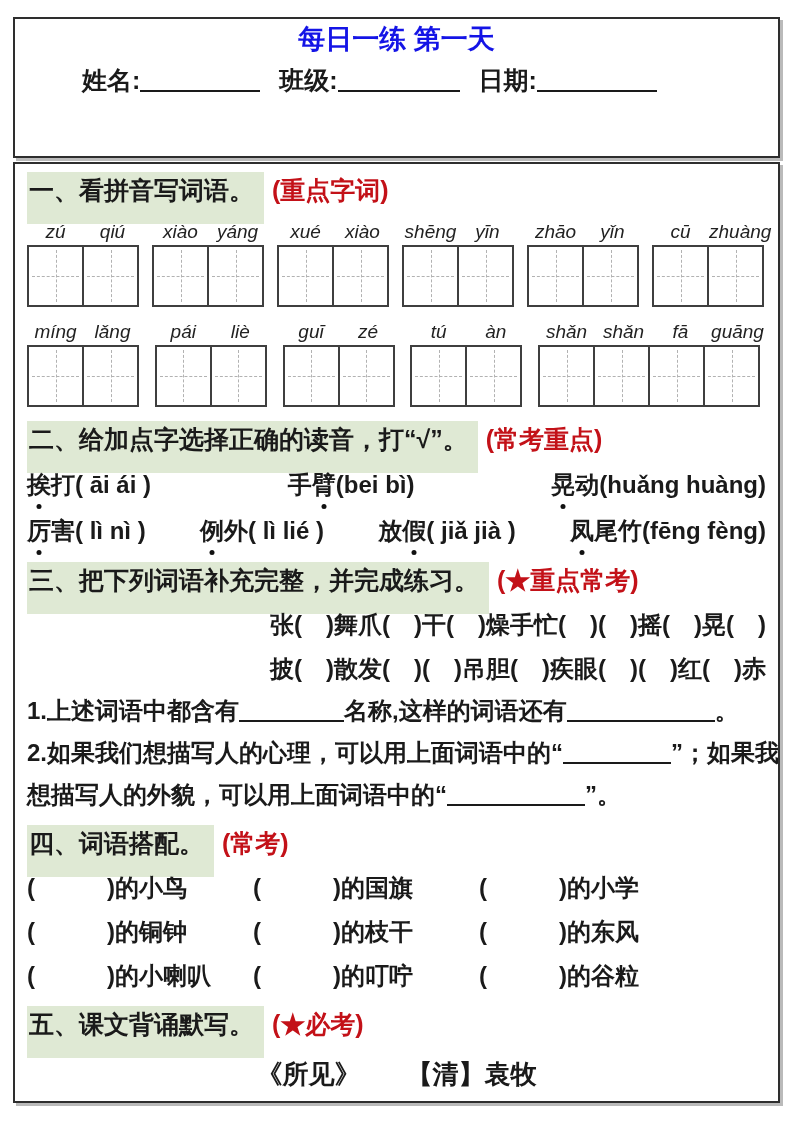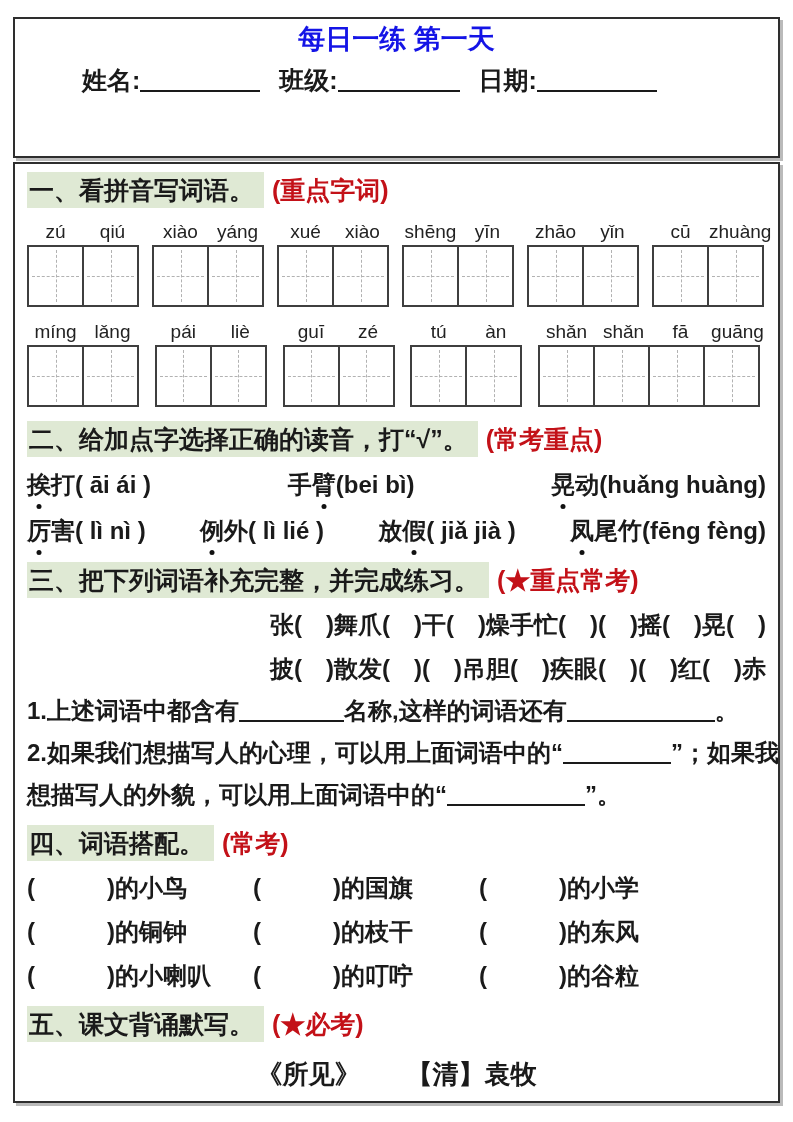--- a/index.html
+++ b/index.html
@@ -25,26 +25,26 @@
     display:inline-block; border-bottom:2px solid #1a1a1a;
     height:0.95em; vertical-align:-3px;
   }
   .content-box {
     position:absolute; left:13px; top:162px; width:767px; height:941px;
     border:2px solid #2e2e2e; background:#fff;
     box-shadow:3px 3px 0 rgba(130,130,130,.55);
     padding:10px 12px 0 12px; overflow:hidden;
   }
   .sec-head { font-size:25px; font-weight:700; white-space:nowrap; }
-  .hl { background:#dfe9d4; padding:4px 10px 4px 2px; }
+  .hl { background:#dfe9d4; padding:4px 10px 20px 2px; }
   .tag { color:#c31118; margin-left:8px; }
 
   
   .s1row { display:flex; justify-content:space-between; margin-top:14px; }
-  .tgroup { display:flex; flex-direction:column; }
+  .tgroup { display:flex; flex-direction:column;font-style:italic; }
   .prow { display:flex; }
   .psyl { width:57px; text-align:center; font-size:19px; color:#222; padding-bottom:2px; white-space:nowrap; }
   .brow { display:flex; }
   .tbox { display:block; width:57px; height:62px; border:2px solid #3f3f3f; position:relative; background:#fff; }
   .tbox + .tbox { margin-left:-2px; }
   .tbox::before { content:""; position:absolute; top:3px; bottom:3px; left:50%; border-left:1.5px dashed #b2b2b2; }
   .tbox::after  { content:""; position:absolute; left:3px; right:3px; top:50%; border-top:1.5px dashed #b2b2b2; }
 
   
   .s2row { display:flex; justify-content:space-between; font-size:24px; font-weight:600; margin-top:12px; line-height:34px; white-space:nowrap; }

